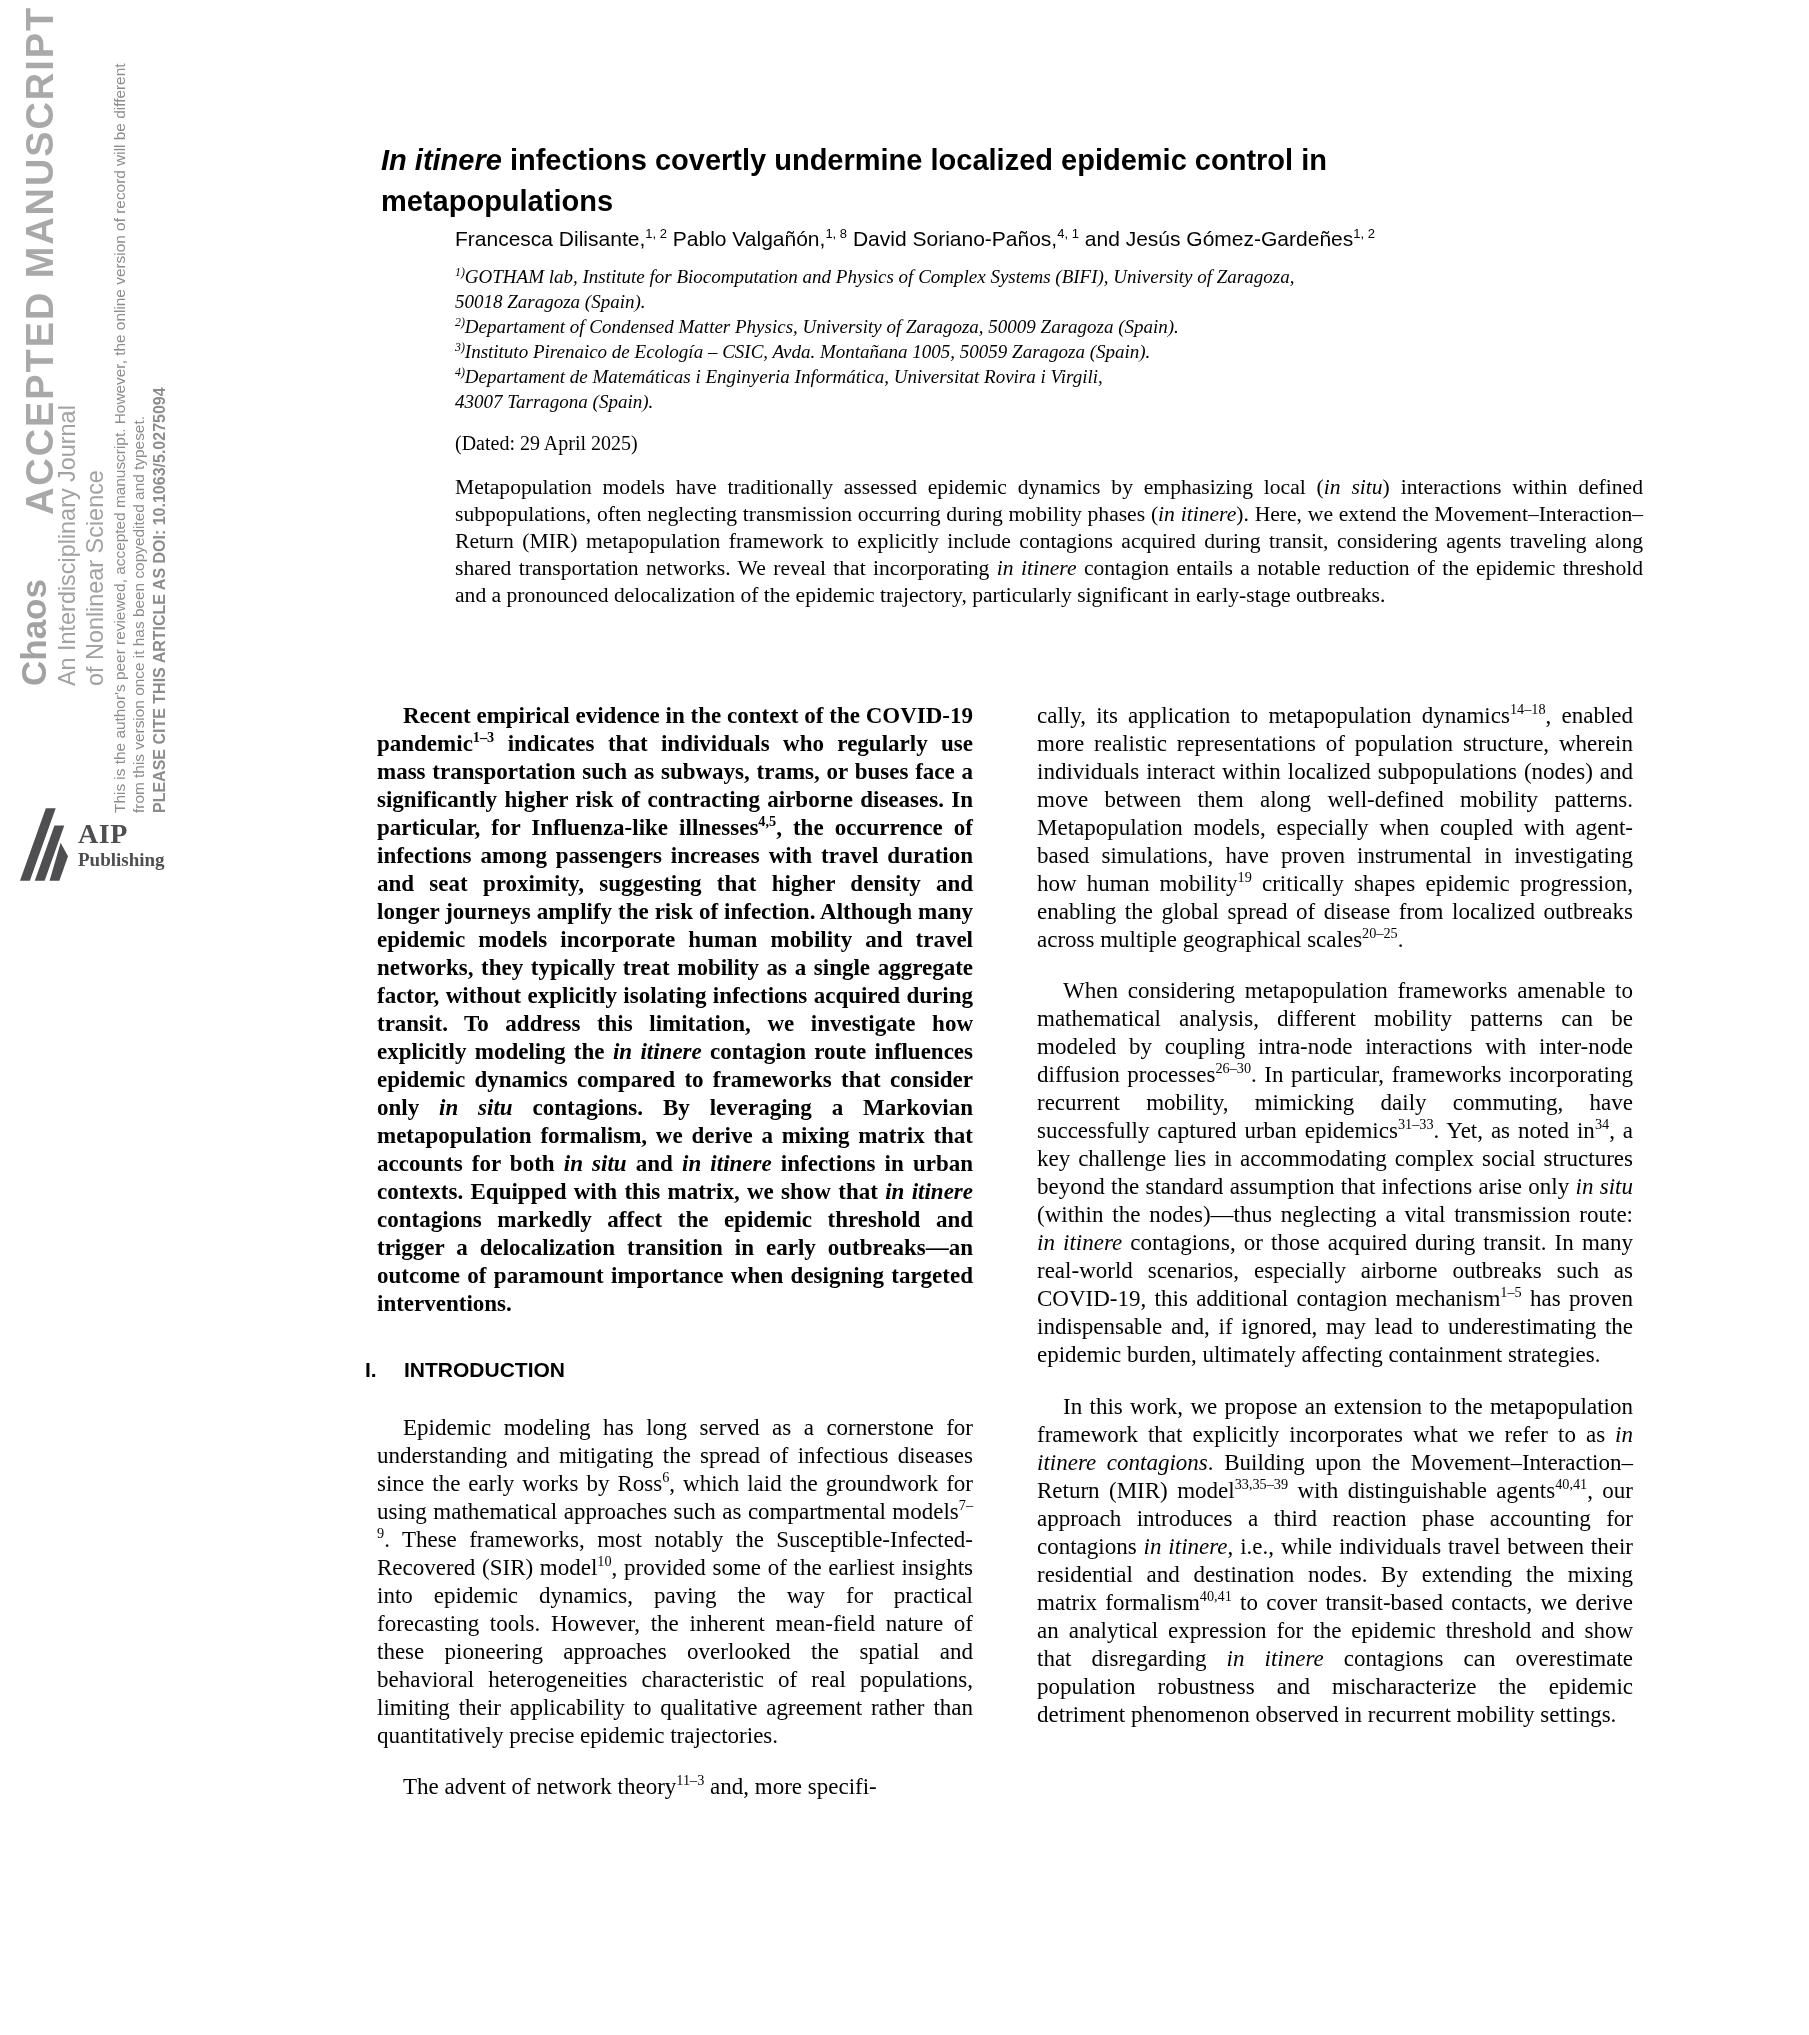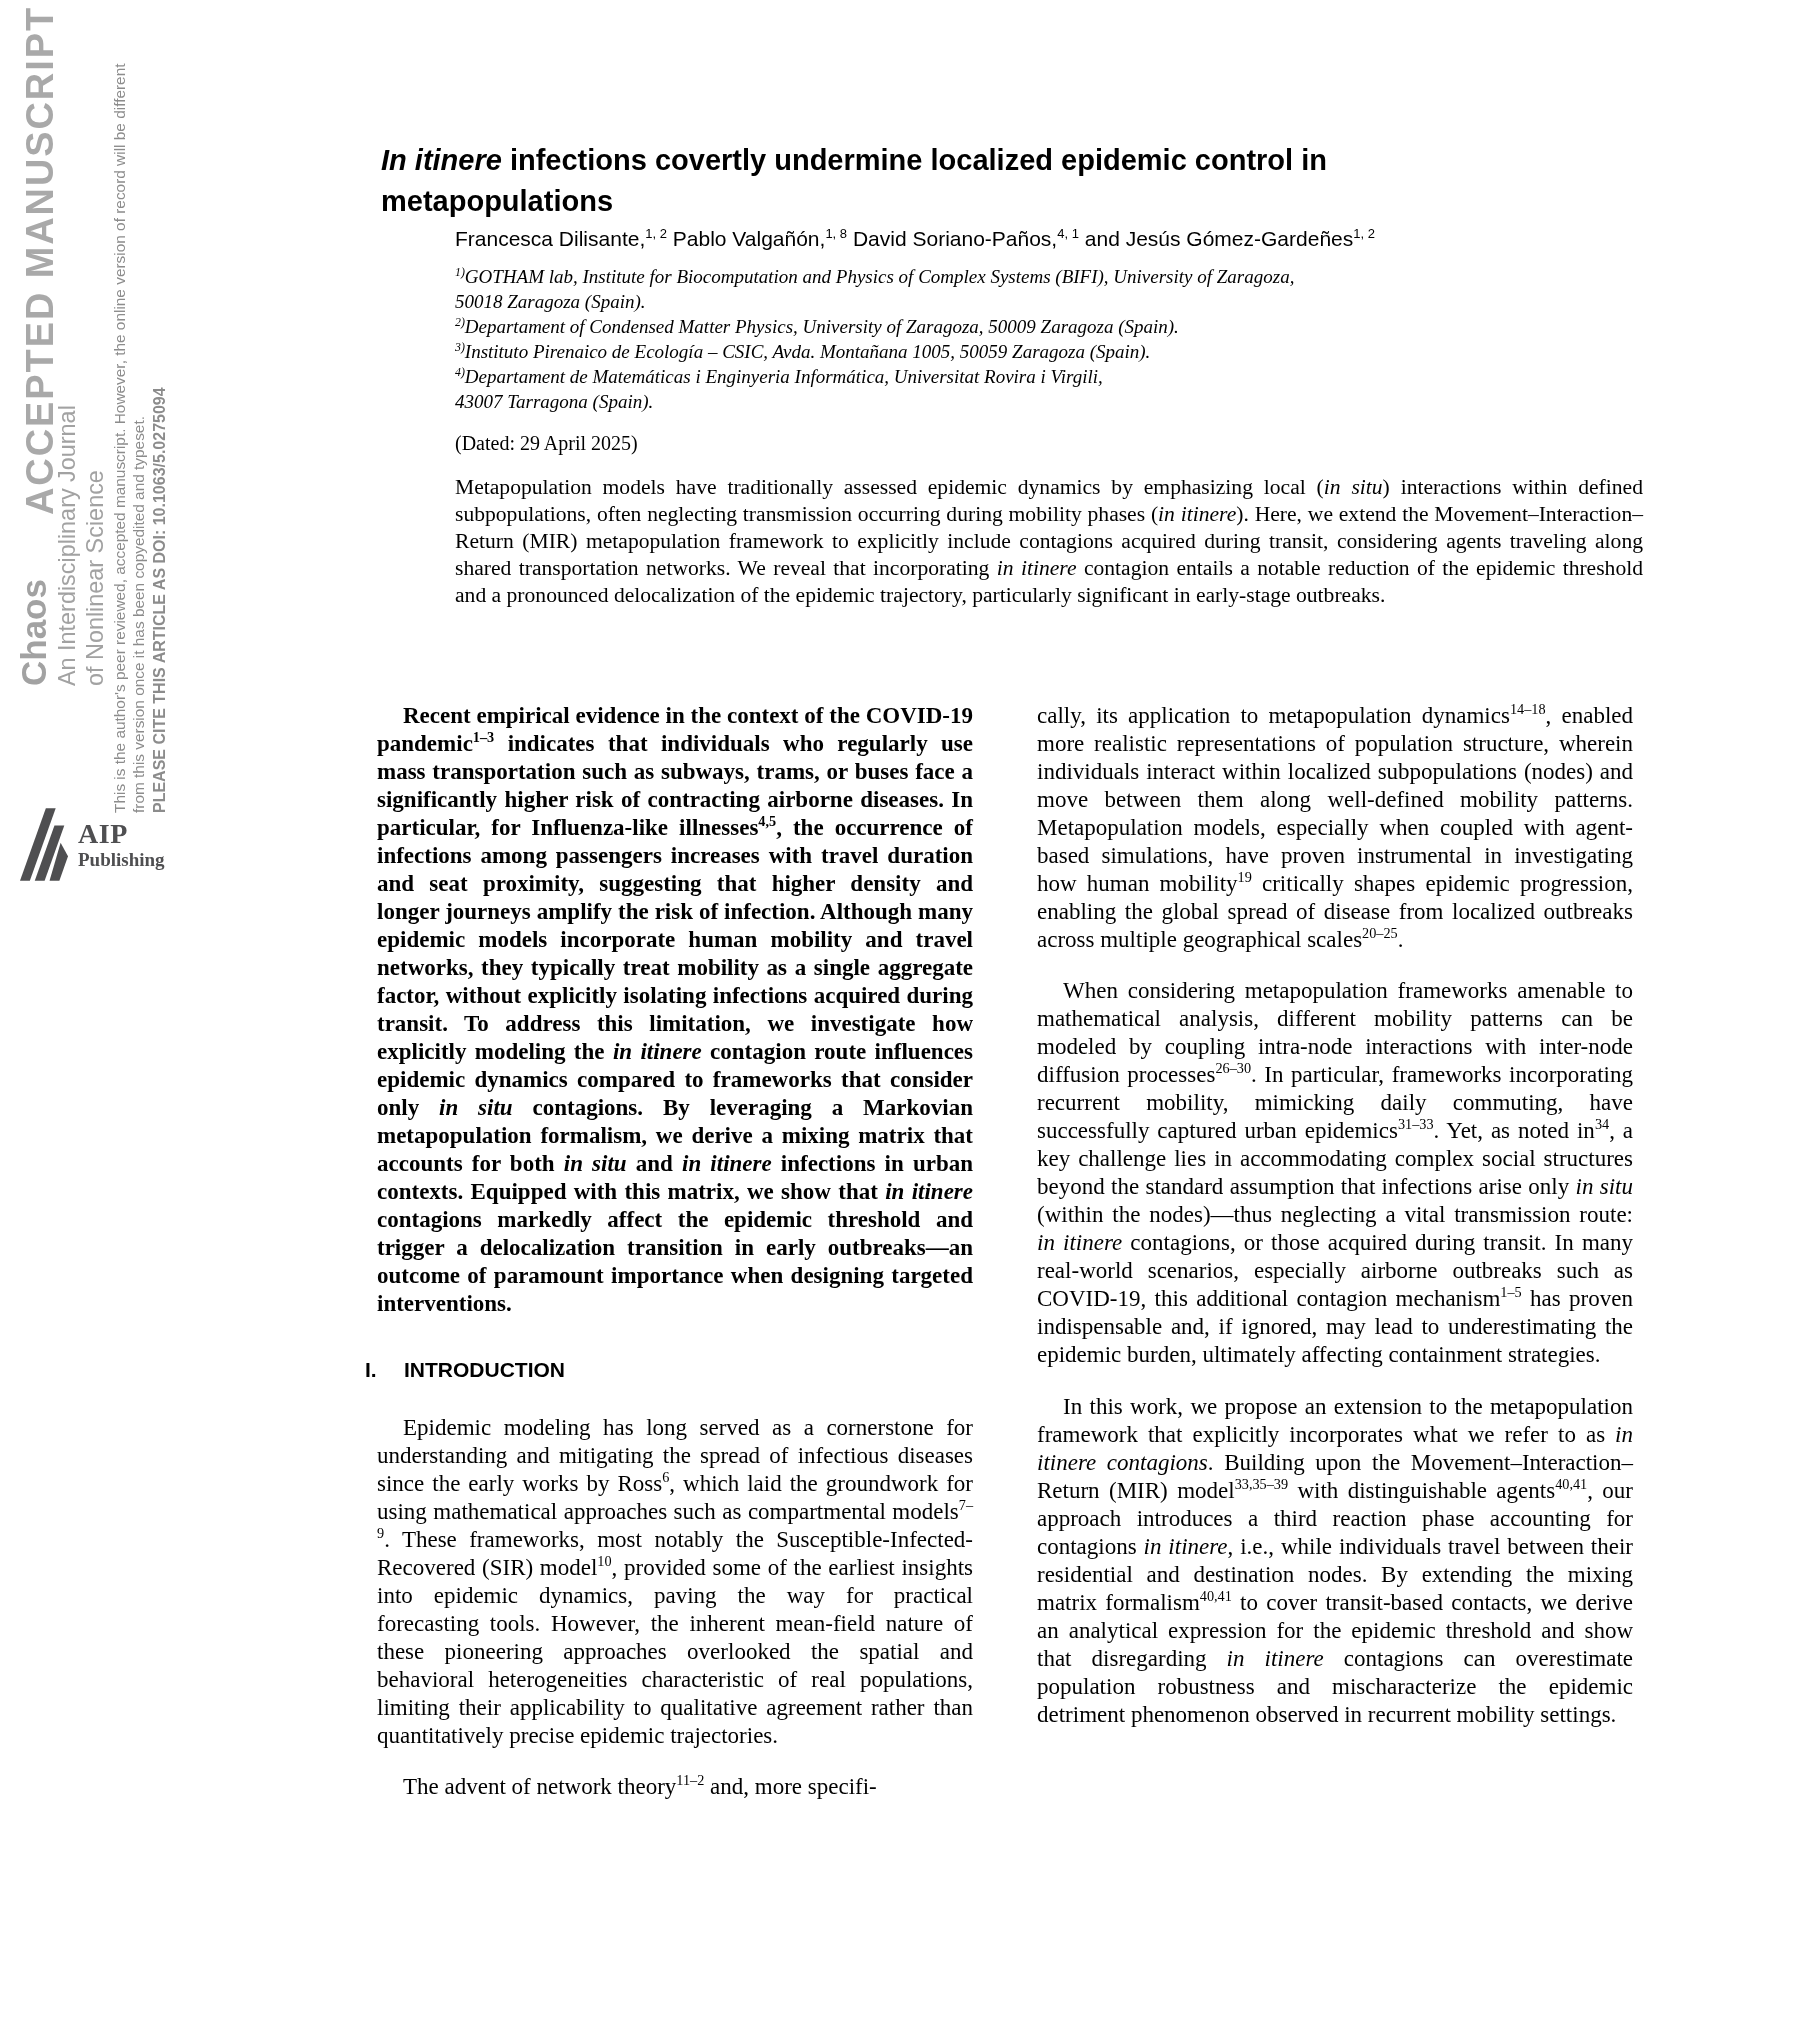--- a/index.html
+++ b/index.html
@@ -99,21 +99,21 @@
 
     <div class="col col-left">
       <p class="lead">Recent empirical evidence in the context of the COVID-19 pandemic<sup>1–3</sup> indicates that individuals who regularly use mass transportation such as subways, trams, or buses face a significantly higher risk of contracting airborne diseases. In particular, for Influenza-like illnesses<sup>4,5</sup>, the occurrence of infections among passengers increases with travel duration and seat proximity, suggesting that higher density and longer journeys amplify the risk of infection. Although many epidemic models incorporate human mobility and travel networks, they typically treat mobility as a single aggregate factor, without explicitly isolating infections acquired during transit. To address this limitation, we investigate how explicitly modeling the <i>in itinere</i> contagion route influences epidemic dynamics compared to frameworks that consider only <i>in situ</i> contagions. By leveraging a Markovian metapopulation formalism, we derive a mixing matrix that accounts for both <i>in situ</i> and <i>in itinere</i> infections in urban contexts. Equipped with this matrix, we show that <i>in itinere</i> contagions markedly affect the epidemic threshold and trigger a delocalization transition in early outbreaks—an outcome of paramount importance when designing targeted interventions.</p>
 
       <div class="section-heading">
         <span class="sec-num">I.</span><span class="sec-title">INTRODUCTION</span>
       </div>
 
       <p class="indent p-after-heading">Epidemic modeling has long served as a cornerstone for understanding and mitigating the spread of infectious diseases since the early works by Ross<sup>6</sup>, which laid the groundwork for using mathematical approaches such as compartmental models<sup>7–9</sup>. These frameworks, most notably the Susceptible-Infected-Recovered (SIR) model<sup>10</sup>, provided some of the earliest insights into epidemic dynamics, paving the way for practical forecasting tools. However, the inherent mean-field nature of these pioneering approaches overlooked the spatial and behavioral heterogeneities characteristic of real populations, limiting their applicability to qualitative agreement rather than quantitatively precise epidemic trajectories.</p>
 
-      <p class="indent mt">The advent of network theory<sup>11–2</sup> and, more specifi-</p>
+      <p class="indent mt">The advent of network theory<sup>11–3</sup> and, more specifi-</p>
     </div>
 
     <div class="col col-right">
       <p>cally, its application to metapopulation dynamics<sup>14–18</sup>, enabled more realistic representations of population structure, wherein individuals interact within localized subpopulations (nodes) and move between them along well-defined mobility patterns. Metapopulation models, especially when coupled with agent-based simulations, have proven instrumental in investigating how human mobility<sup>19</sup> critically shapes epidemic progression, enabling the global spread of disease from localized outbreaks across multiple geographical scales<sup>20–25</sup>.</p>
 
       <p class="indent mt">When considering metapopulation frameworks amenable to mathematical analysis, different mobility patterns can be modeled by coupling intra-node interactions with inter-node diffusion processes<sup>26–30</sup>. In particular, frameworks incorporating recurrent mobility, mimicking daily commuting, have successfully captured urban epidemics<sup>31–33</sup>. Yet, as noted in<sup>34</sup>, a key challenge lies in accommodating complex social structures beyond the standard assumption that infections arise only <i>in situ</i> (within the nodes)—thus neglecting a vital transmission route: <i>in itinere</i> contagions, or those acquired during transit. In many real-world scenarios, especially airborne outbreaks such as COVID-19, this additional contagion mechanism<sup>1–5</sup> has proven indispensable and, if ignored, may lead to underestimating the epidemic burden, ultimately affecting containment strategies.</p>
 
       <p class="indent mt">In this work, we propose an extension to the metapopulation framework that explicitly incorporates what we refer to as <i>in itinere contagions</i>. Building upon the Movement–Interaction–Return (MIR) model<sup>33,35–39</sup> with distinguishable agents<sup>40,41</sup>, our approach introduces a third reaction phase accounting for contagions <i>in itinere</i>, i.e., while individuals travel between their residential and destination nodes. By extending the mixing matrix formalism<sup>40,41</sup> to cover transit-based contacts, we derive an analytical expression for the epidemic threshold and show that disregarding <i>in itinere</i> contagions can overestimate population robustness and mischaracterize the epidemic detriment phenomenon observed in recurrent mobility settings.</p>
     </div>
 

